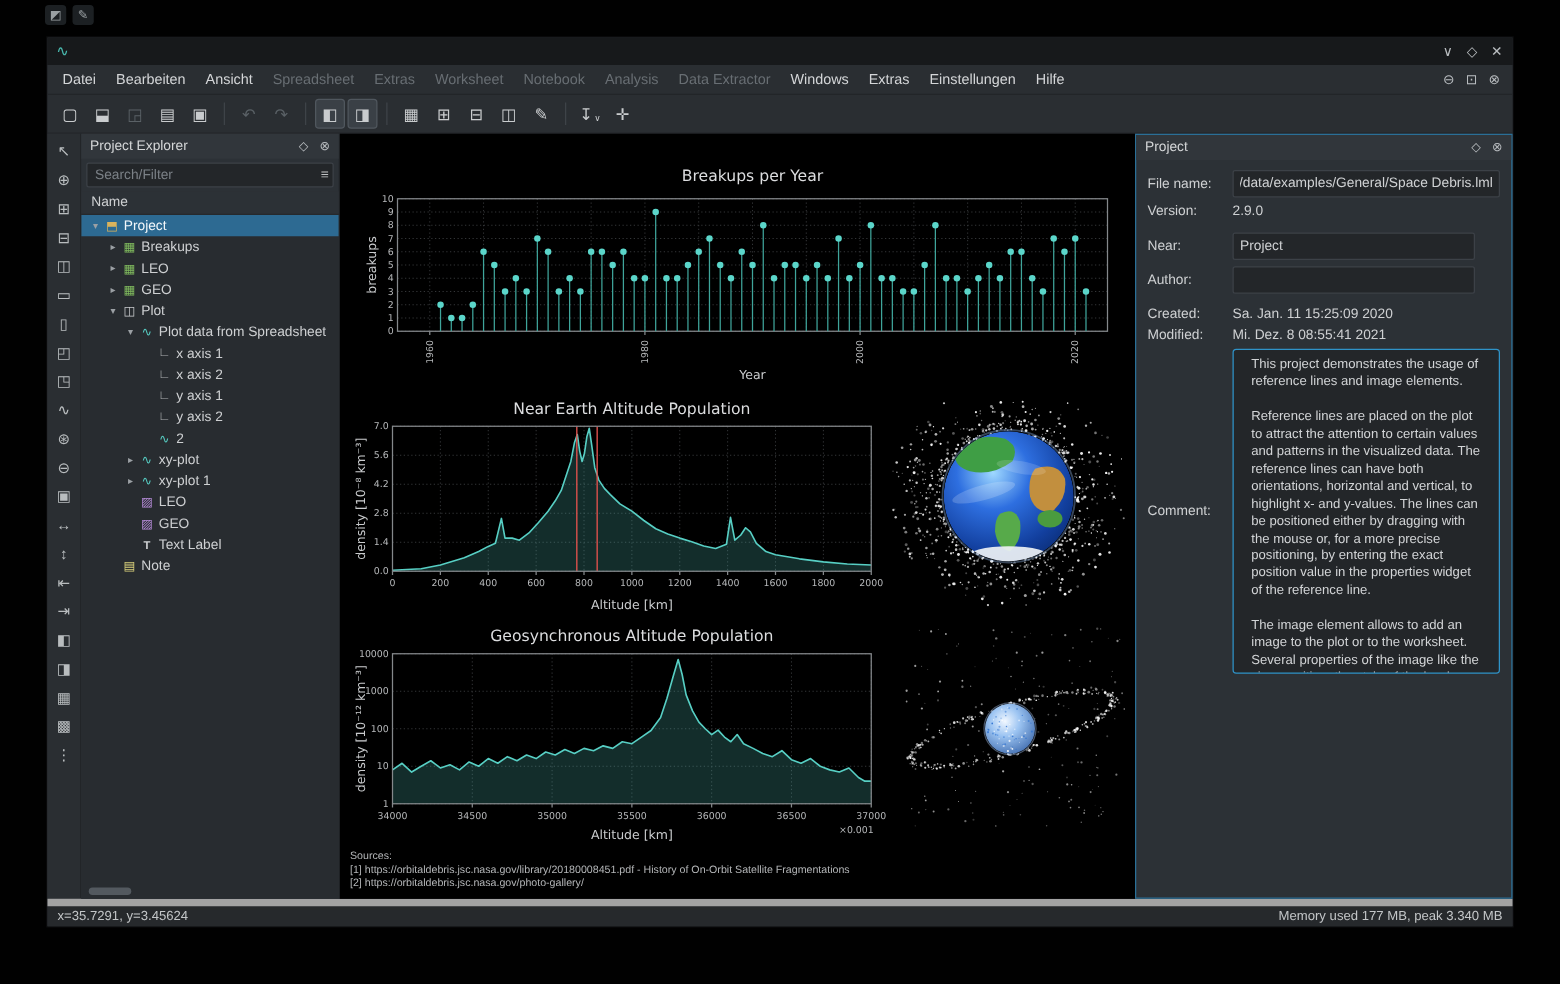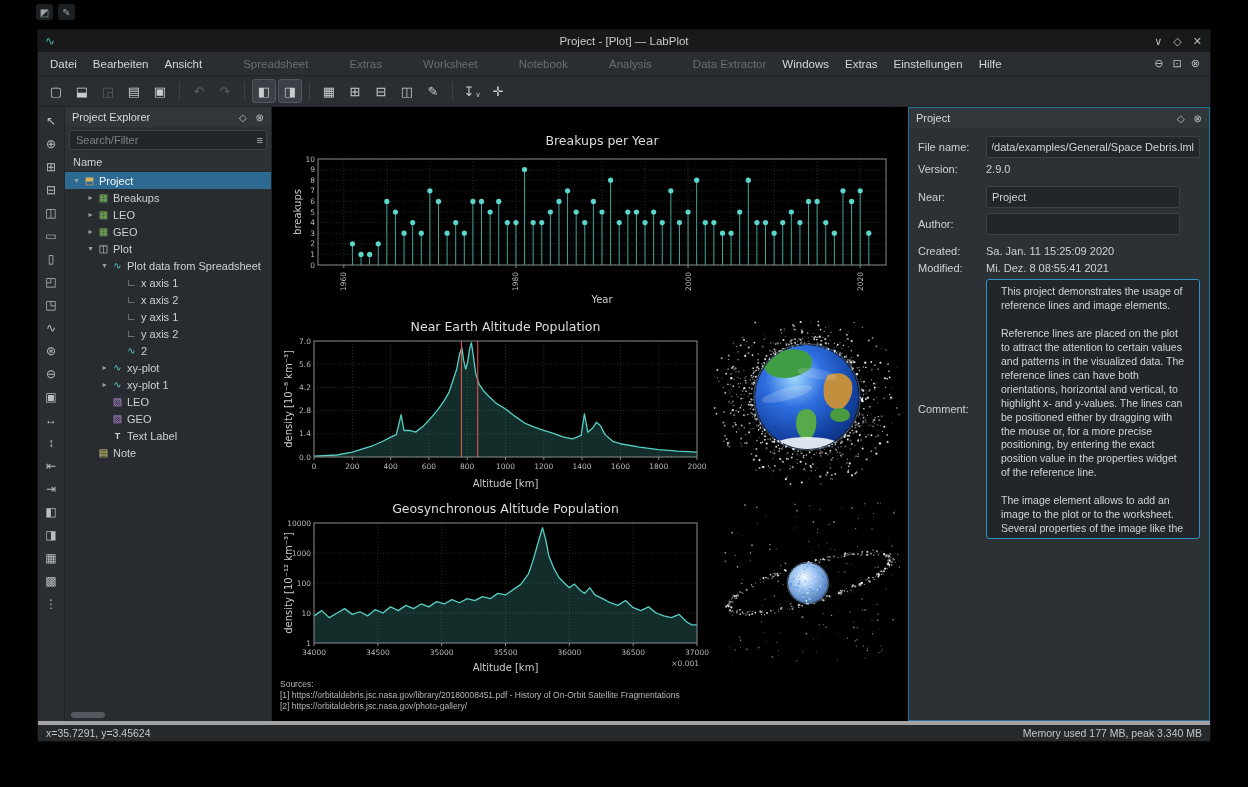--- a/index.html
+++ b/index.html
@@ -11,21 +11,21 @@
 
   .titlebar{height:22px;background:#17191b;display:flex;align-items:center;color:#c7cbce;font-size:11.5px;position:relative;flex:none;}
   .titlebar .app-icon{position:absolute;left:7px;color:#49b8ae;font-size:12px;}
   .titlebar .title{flex:1;text-align:center;}
   .win-controls{position:absolute;right:8px;display:flex;gap:11px;font-size:11px;color:#b9bdc0;}
   .win-controls span{cursor:default;}
 
   .menubar{height:23px;background:#2a2e32;display:flex;align-items:center;padding-left:4px;font-size:11.5px;position:relative;border-bottom:1px solid #222528;flex:none;}
   #menus{display:flex;}
   .menu-item{padding:3px 8px;color:#d4d6d8;white-space:nowrap;}
-  .menu-item.disabled{color:#686e73;margin-left:25px;}
+  .menu-item.disabled{color:#686e73;}
   .mdi-controls{position:absolute;right:10px;display:flex;gap:9px;color:#b9bdc0;font-size:11px;}
 
   .toolbar{height:30px;display:flex;align-items:center;padding:0 6px;gap:2px;background:#2a2e32;border-bottom:1px solid #222528;flex:none;}
   .tbtn{width:24px;height:24px;display:flex;align-items:center;justify-content:center;color:#c9ccce;font-size:13px;border:1px solid transparent;border-radius:3px;background:transparent;padding:0;}
   .tbtn.active{background:#3a4046;border-color:#50575e;}
   .tbtn.disabled{color:#5a6166;}
   .tbtn .dd{font-size:7px;margin-left:1px;margin-top:7px;}
   .tsep{width:1px;height:18px;background:#3e4348;margin:0 5px;}
 
   .main{flex:1;display:flex;min-height:0;background:#2a2e32;}
@@ -68,36 +68,35 @@
   .props{width:302px;background:#2c3136;border:1px solid #2a6f97;display:flex;flex-direction:column;position:relative;flex:none;box-sizing:border-box;}
   .props-body{flex:1;padding:8px 9px;display:flex;flex-direction:column;font-size:11px;color:#cfd1d3;}
   .frow{display:flex;align-items:center;gap:6px;margin-bottom:5px;}
   .flabel{width:62px;flex:none;}
   .finput{flex:1;height:20px;background:#232629;border:1px solid #3c4147;border-radius:2px;color:#d0d2d4;font-size:11px;padding:0 5px;outline:none;font-family:"Liberation Sans",sans-serif;}
   .finput.rtl{direction:rtl;}
   .finput.short{margin-right:20px;}
   .fstatic{color:#cfd1d3;}
   .ftextarea{flex:1;height:248px;background:#232629;border:1px solid #2f93c8;border-radius:3px;color:#d2d4d6;font-size:10.5px;line-height:1.33;padding:5px 14px;white-space:pre-wrap;overflow:hidden;}
 
-  .statusbar{height:16px;background:#26292c;border-top:4px solid #a3a3a3;display:flex;align-items:center;padding:0 8px;font-size:10.5px;color:#c3c6c8;flex:none;}
+  .statusbar{height:16px;background:#26292c;border-top:6px solid #a3a3a3;display:flex;align-items:center;padding:0 8px;font-size:10.5px;color:#c3c6c8;flex:none;}
   .statusbar .right{margin-left:auto;}
 </style>
 </head>
 <body>
 
 <div class="stage">
   <div class="top-strip" id="topstrip">
       <span class="mini-icon">◩</span>
       <span class="mini-icon">✎</span>
     </div>
 
   <div class="window">
     <div class="titlebar">
       <span class="app-icon">∿</span>
-      <span class="title">Project - [Plot] — LabPlot</span>
       <span class="win-controls">
         <span>∨</span>
         <span>◇</span>
         <span>✕</span>
       </span>
     </div>
 
     <div class="menubar">
       <div id="menus">
           <span class="menu-item">Datei</span>

